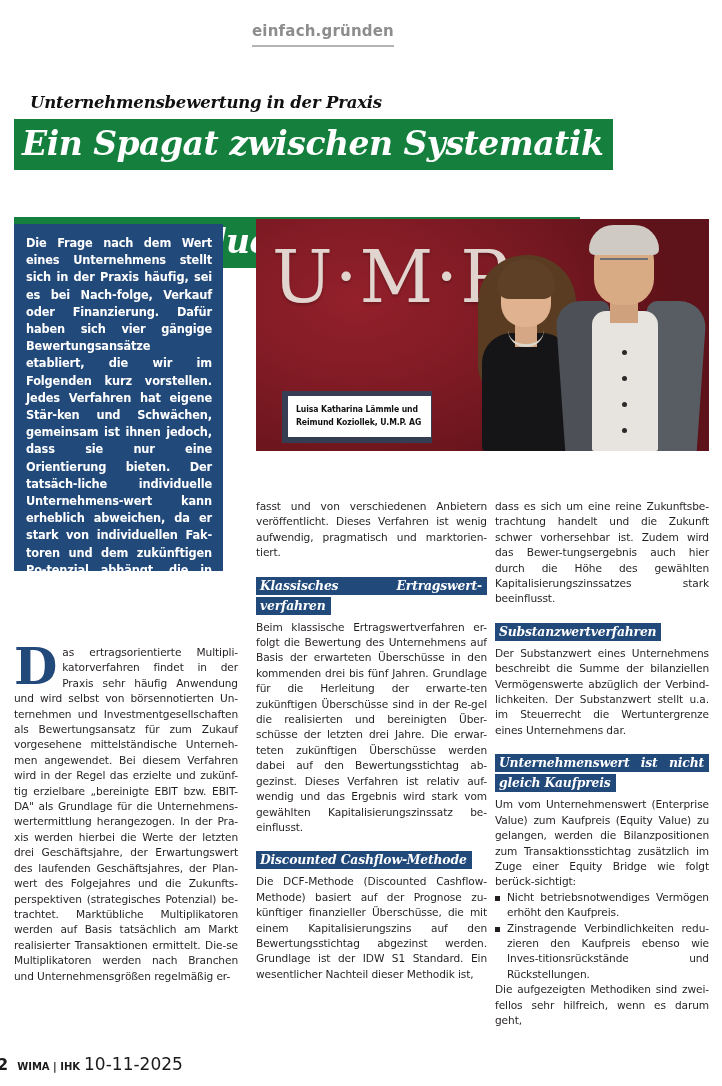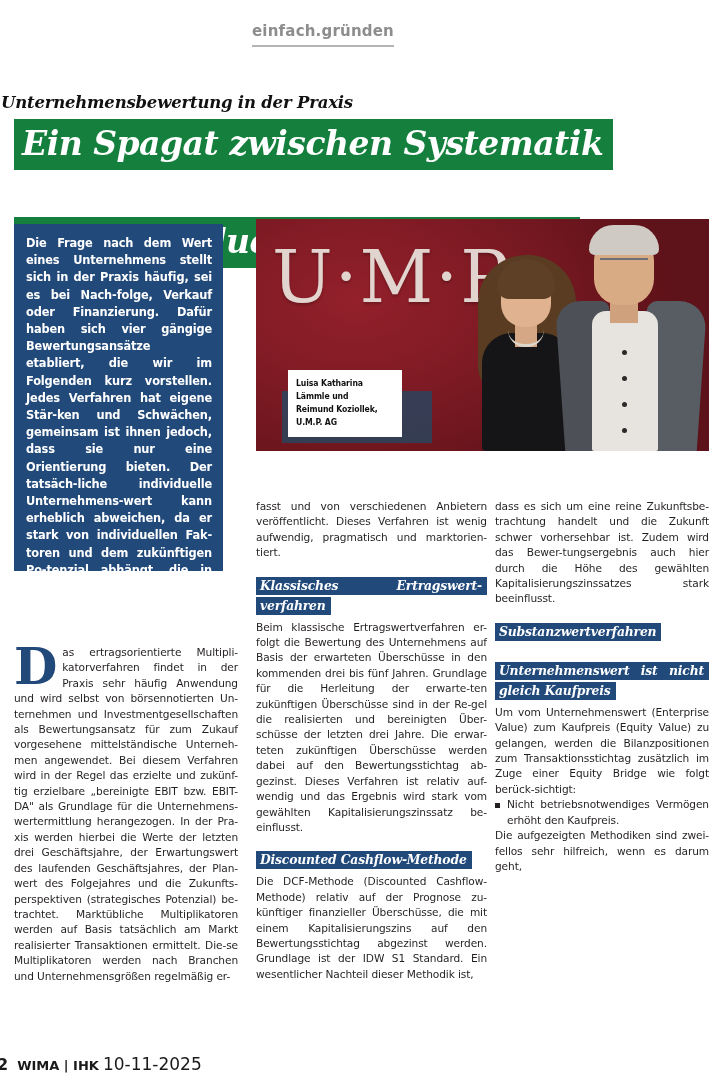--- a/index.html
+++ b/index.html
@@ -32,21 +32,21 @@
     letter-spacing: 0.2px;
     color: #8d8d8d;
     padding-bottom: 5px;
     border-bottom: 2px solid #b4b4b4;
   }
 
   
   .kicker {
     position: absolute;
     top: 93px;
-    left: 1px;
+    left: 30px;
     font-family: "DejaVu Serif", serif;
     font-style: italic;
     font-weight: bold;
     font-size: 16.5px;
     letter-spacing: -0.2px;
     color: #111111;
     white-space: nowrap;
   }
   .headline {
     position: absolute;
@@ -172,21 +172,21 @@
   }
   .fig-m .jacket-r {
     position:absolute; bottom:0; left:86px; width:60px; height:150px;
     background:#585c63; border-radius:10px 28px 0 0; transform:skewX(-4deg);
   }
   .photo .caption-shadow {
     position:absolute; bottom:8px; left:26px; width:150px; height:52px;
     background:rgba(40,70,95,.82);
   }
   .photo .caption {
-    position:absolute; bottom:14px; left:32px; width:114px;
+    position:absolute; bottom:14px; left:32px; width:143px;
     background:#ffffff; color:#111111;
     font-family:"DejaVu Sans Condensed","DejaVu Sans",sans-serif;
     font-size:8.6px; font-weight:bold; line-height:13px;
     padding:7px 8px 8px 8px; box-sizing:border-box;
     letter-spacing:-0.1px;
   }
 
   
   .col {
     position: absolute;
@@ -263,21 +263,21 @@
     font-family: "DejaVu Sans", sans-serif;
     font-weight: bold;
     font-size: 16px;
     color: #1a1a1a;
     margin-left: -3px;
     padding-right: 9px;
   }
   .footer-pub {
     font-family: "DejaVu Sans", sans-serif;
     font-weight: bold;
-    font-size: 13px;
+    font-size: 10px;
     color: #1a1a1a;
   }
   .footer-date {
     font-family: "DejaVu Sans", sans-serif;
     font-size: 17px;
     color: #1a1a1a;
     padding-left: 4px;
   }
 </style>
 </head>
@@ -333,32 +333,34 @@
   <p class="dropcap-para"><span class="dropcap">D</span><span>as ertragsorientierte Multipli-katorverfahren findet in der Praxis sehr häufig Anwendung und wird selbst von börsennotierten Un-ternehmen und Investmentgesellschaften als Bewertungsansatz für zum Zukauf vorgesehene mittelständische Unterneh-men angewendet. Bei diesem Verfahren wird in der Regel das erzielte und zukünf-tig erzielbare „bereinigte EBIT bzw. EBIT-DA" als Grundlage für die Unternehmens-wertermittlung herangezogen. In der Pra-xis werden hierbei die Werte der letzten drei Geschäftsjahre, der Erwartungswert des laufenden Geschäftsjahres, der Plan-wert des Folgejahres und die Zukunfts-perspektiven (strategisches Potenzial) be-trachtet. Marktübliche Multiplikatoren werden auf Basis tatsächlich am Markt realisierter Transaktionen ermittelt. Die-se Multiplikatoren werden nach Branchen und Unternehmensgrößen regelmäßig er-</span></p>
 </div>
 
 <div class="col c2">
   <p>fasst und von verschiedenen Anbietern veröffentlicht. Dieses Verfahren ist wenig aufwendig, pragmatisch und marktorien-tiert.</p>
   <div class="gap"></div>
   <div class="subhead-wrap"><span class="subhead">Klassisches Ertragswert-verfahren</span></div>
   <p>Beim klassische Ertragswertverfahren er-folgt die Bewertung des Unternehmens auf Basis der erwarteten Überschüsse in den kommenden drei bis fünf Jahren. Grundlage für die Herleitung der erwarte-ten zukünftigen Überschüsse sind in der Re-gel die realisierten und bereinigten Über-schüsse der letzten drei Jahre. Die erwar-teten zukünftigen Überschüsse werden dabei auf den Bewertungsstichtag ab-gezinst. Dieses Verfahren ist relativ auf-wendig und das Ergebnis wird stark vom gewählten Kapitalisierungszinssatz be-einflusst.</p>
   <div class="gap"></div>
   <div class="subhead-wrap"><span class="subhead">Discounted Cashflow-Methode</span></div>
-  <p>Die DCF-Methode (Discounted Cashflow-Methode) relativ auf der Prognose zu-künftiger finanzieller Überschüsse, die mit einem Kapitalisierungszins auf den Bewertungsstichtag abgezinst werden. Grundlage ist der IDW S1 Standard. Ein wesentlicher Nachteil dieser Methodik ist,</p>
+  <p>Die DCF-Methode (Discounted Cashflow-Methode) basiert auf der Prognose zu-künftiger finanzieller Überschüsse, die mit einem Kapitalisierungszins auf den Bewertungsstichtag abgezinst werden. Grundlage ist der IDW S1 Standard. Ein wesentlicher Nachteil dieser Methodik ist,</p>
 </div>
 
 <div class="col c3">
   <p>dass es sich um eine reine Zukunftsbe-trachtung handelt und die Zukunft schwer vorhersehbar ist. Zudem wird das Bewer-tungsergebnis auch hier durch die Höhe des gewählten Kapitalisierungszinssatzes stark beeinflusst.</p>
   <div class="gap"></div>
   <div class="subhead-wrap"><span class="subhead">Substanzwertverfahren</span></div>
+  <p>Der Substanzwert eines Unternehmens beschreibt die Summe der bilanziellen Vermögenswerte abzüglich der Verbind-lichkeiten. Der Substanzwert stellt u.a. im Steuerrecht die Wertuntergrenze eines Unternehmens dar.</p>
   <div class="gap"></div>
   <div class="subhead-wrap"><span class="subhead">Unternehmenswert ist nicht gleich Kaufpreis</span></div>
   <p>Um vom Unternehmenswert (Enterprise Value) zum Kaufpreis (Equity Value) zu gelangen, werden die Bilanzpositionen zum Transaktionsstichtag zusätzlich im Zuge einer Equity Bridge wie folgt berück-sichtigt:</p>
   <ul class="bullets">
     <li>Nicht betriebsnotwendiges Vermögen erhöht den Kaufpreis.</li>
+    <li>Zinstragende Verbindlichkeiten redu-zieren den Kaufpreis ebenso wie Inves-titionsrückstände und Rückstellungen.</li>
   </ul>
   <p>Die aufgezeigten Methodiken sind zwei-fellos sehr hilfreich, wenn es darum geht,</p>
 </div>
 
 <div class="footer">
   <span class="folio">2</span>
   <span class="footer-pub">WIMA | IHK</span>
   <span class="footer-date">10-11-2025</span>
 </div>
 

